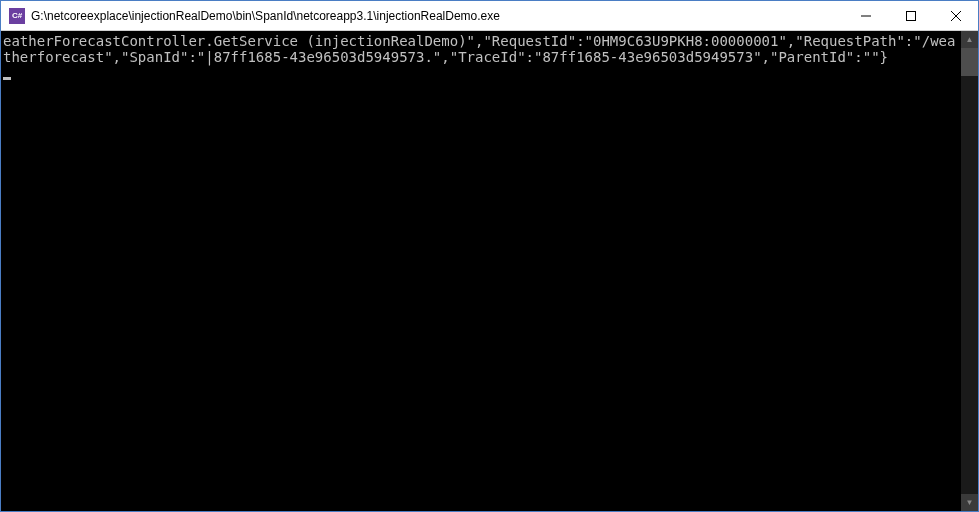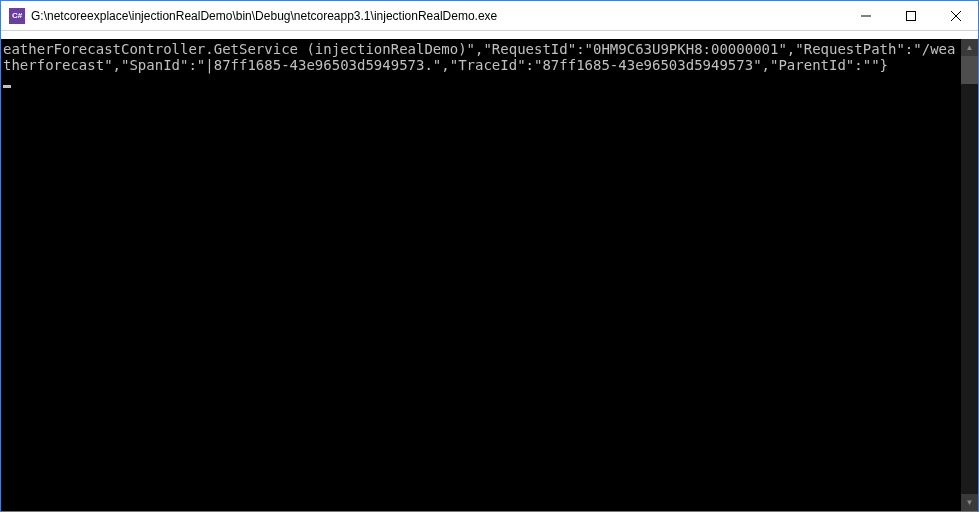--- a/index.html
+++ b/index.html
@@ -64,21 +64,20 @@
     }
     .win-btn svg {
       width: 10px;
       height: 10px;
     }
     .console-area {
       flex: 1;
       background: #000000;
       position: relative;
       display: flex;
-      margin-top: 8px;
     }
     .console-content {
       flex: 1;
       padding: 2px 2px;
       font-family: "NSimSun", "SimSun", "Consolas", monospace;
       font-size: 14px;
       line-height: 16px;
       color: #c0c0c0;
       white-space: pre-wrap;
       word-break: break-all;
@@ -124,21 +123,21 @@
     }
   </style>
 </head>
 <body>
 
 <div class="window">
   <div class="titlebar">
     <div class="app-icon">
       <span>C#</span>
     </div>
-    <div class="title-text">G:\netcoreexplace\injectionRealDemo\bin\Debug\netcoreapp3.1\injectionRealDemo.exe</div>
+    <div class="title-text">G:\netcoreexplace\injectionRealDemo\bin\SpanId\netcoreapp3.1\injectionRealDemo.exe</div>
     <div class="window-controls">
       <div class="win-btn">
         <svg viewBox="0 0 10 10">
             <line x1="0" y1="5" x2="10" y2="5" stroke="black" stroke-width="1"></line>
           </svg>
       </div>
       <div class="win-btn">
         <svg viewBox="0 0 10 10">
             <rect x="0.5" y="0.5" width="9" height="9" fill="none" stroke="black" stroke-width="1"></rect>
           </svg>

